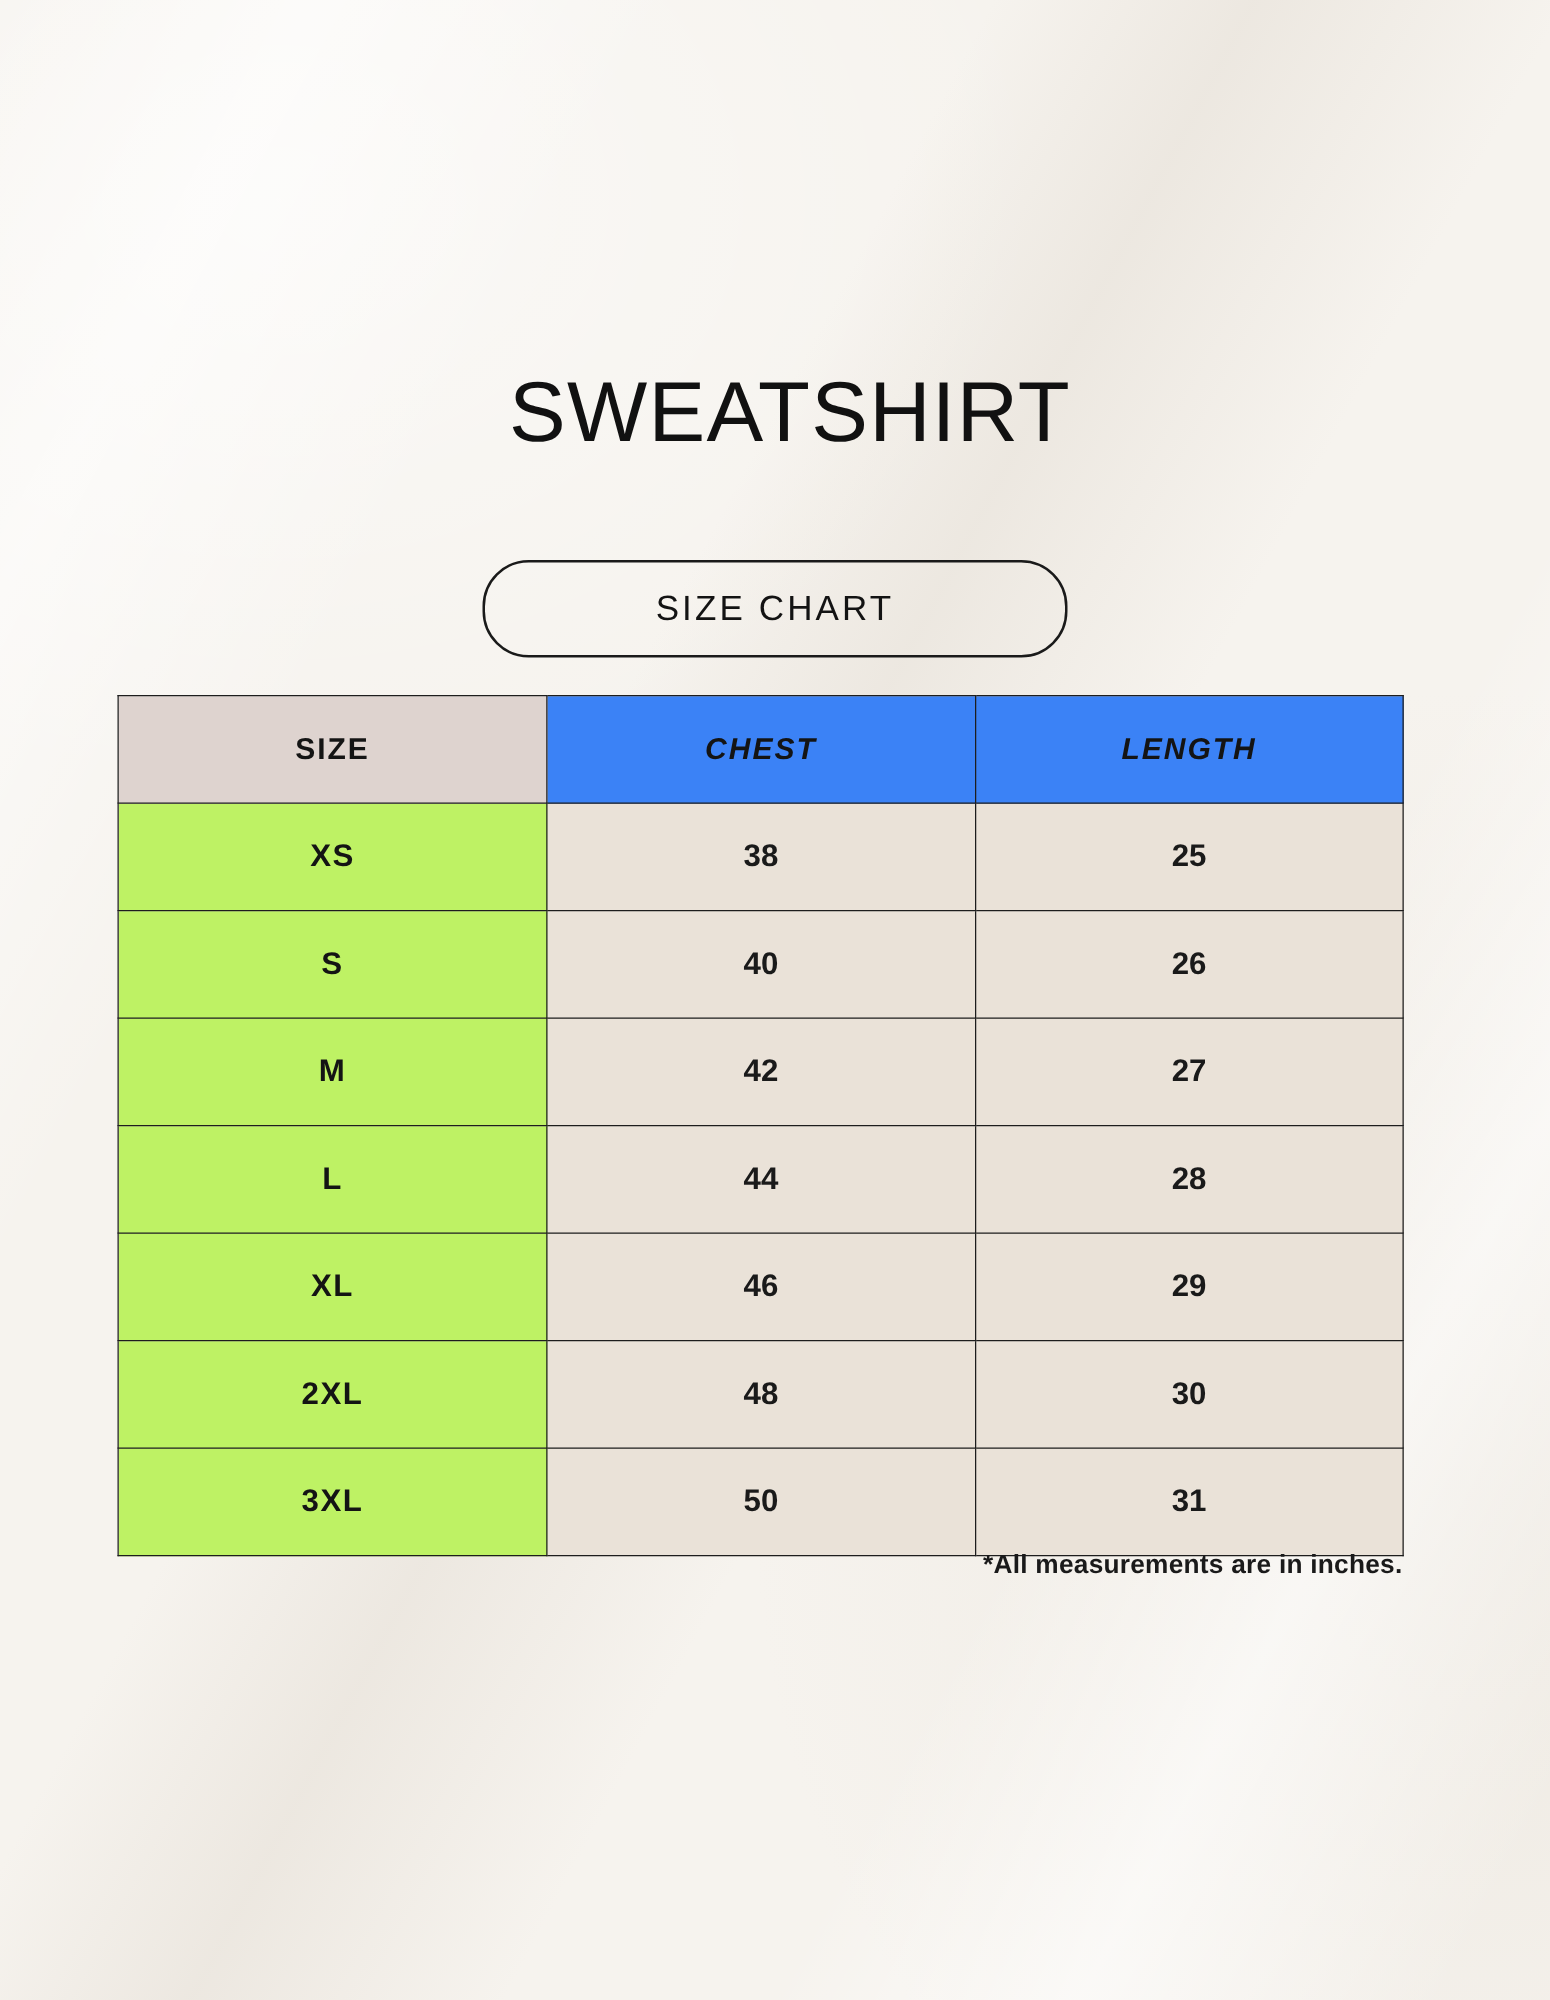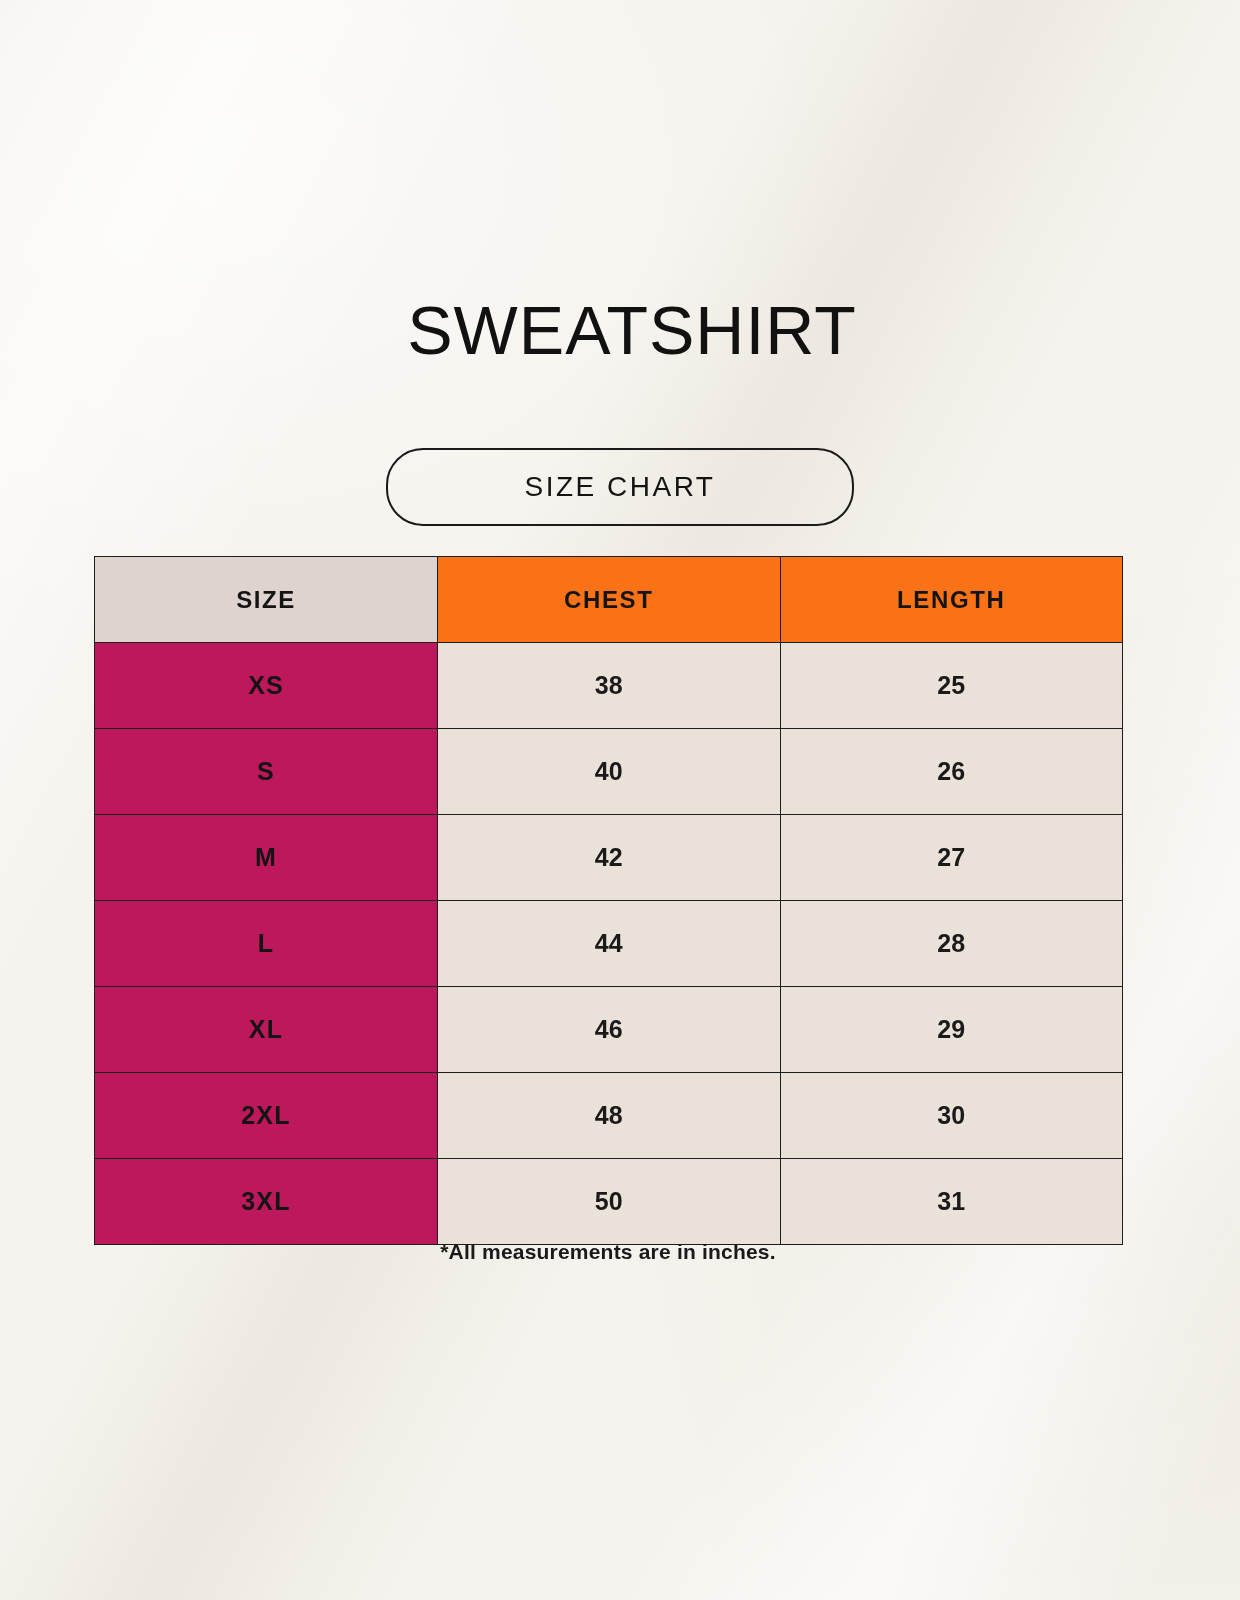--- a/index.html
+++ b/index.html
@@ -94,42 +94,42 @@
   col.c-val  { width: 342.5px; }
 
   thead th {
     font-size: 24px;
     letter-spacing: 1.6px;
     font-weight: bold;
     color: #141414;
     height: 86px;
   }
   th.h-size { background: #ded3cf; }
-  th.h-chest, th.h-length { background: #f97316; }
+  th.h-chest, th.h-length { background: #3b82f6; font-style: italic; }
 
   tbody td.c-size-cell {
-    background: #be185d;
+    background: #bef264;
     font-size: 25px;
     font-weight: bold;
     letter-spacing: 1.2px;
     color: #141414;
   }
   tbody td.c-measure {
     background: #eae2d8;
     font-size: 25px;
     font-weight: 700;
     color: #1a1a1a;
   }
 
   .footnote {
     position: absolute;
     top: 1240px;
     left: 94px;
     width: 1028px;
-    text-align: center;
+    text-align: right;
     font-size: 21px;
     font-weight: bold;
     color: #1a1a1a;
     letter-spacing: 0.2px;
   }
 </style>
 </head>
 <body>
 
 <div class="page">

